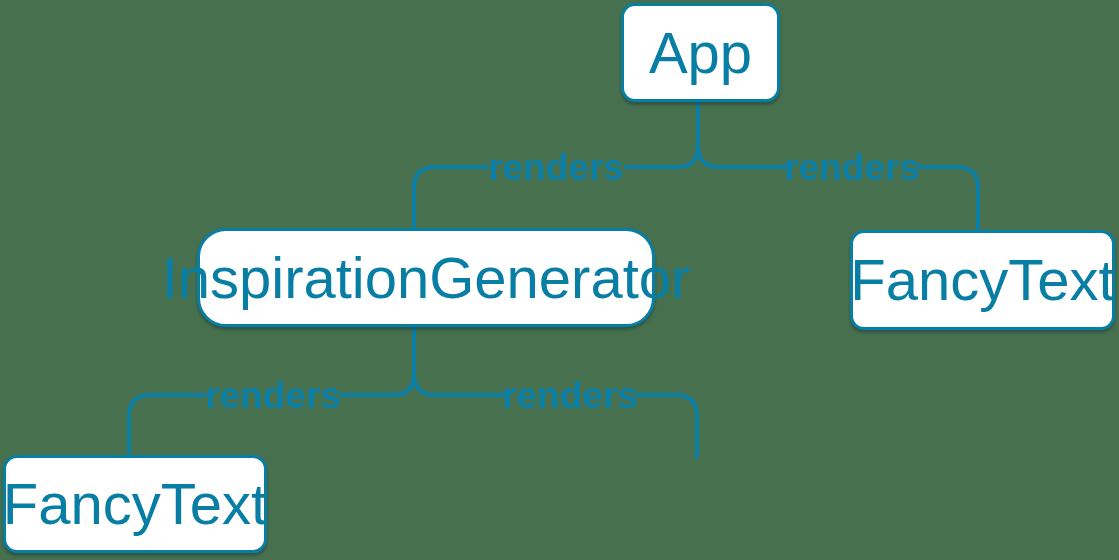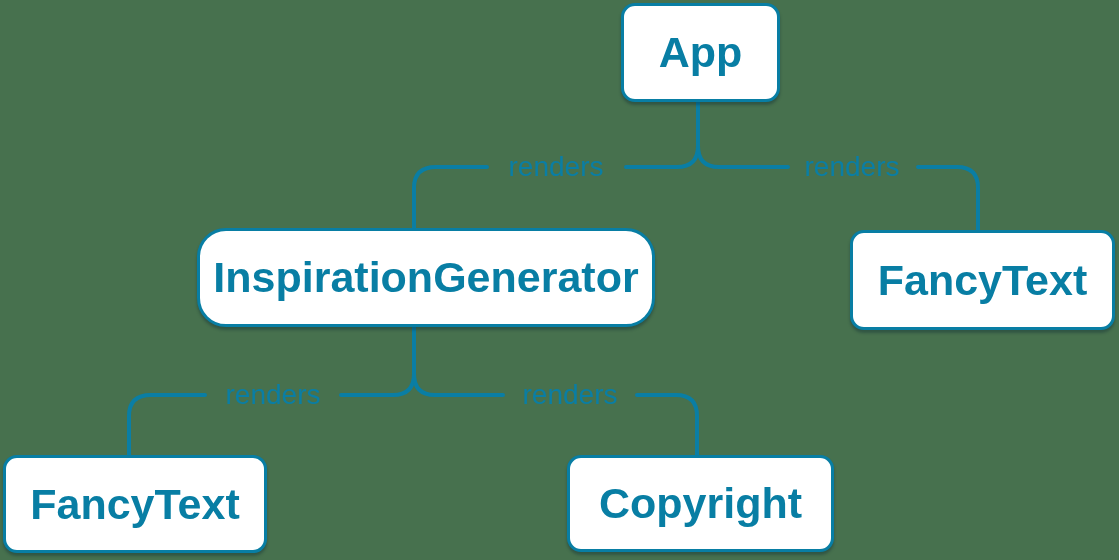--- a/index.html
+++ b/index.html
@@ -31,31 +31,31 @@
     border: 3px solid var(--accent, #087ea4);
     border-radius: 14px;
     box-sizing: border-box;
     display: flex;
     align-items: center;
     justify-content: center;
     box-shadow: 0 3px 3px rgba(10, 35, 50, 0.35);
   }
   .node-label {
     color: var(--accent, #087ea4);
-    font-size: 43px;
-    font-weight: 700;
+    font-size: 58px;
+    font-weight: 400;
     line-height: 1;
     white-space: nowrap;
   }
   .edge-label {
     position: absolute;
     transform: translate(-50%, -50%);
     color: var(--line, #0a7ea4);
-    font-size: 28px;
-    font-weight: 400;
+    font-size: 37px;
+    font-weight: 700;
     line-height: 1;
     white-space: nowrap;
   }
   
   #node-app                  { left: 621px; top: 3px;   width: 159px; height: 99px; }
   #node-inspiration-generator{ left: 197px; top: 228px; width: 458px; height: 99px; border-radius: 29px; }
   #node-fancytext-1          { left: 850px; top: 230px; width: 265px; height: 100px; }
   #node-fancytext-2          { left: 3px;   top: 455px; width: 264px; height: 98px; }
   #node-copyright            { left: 567px; top: 455px; width: 267px; height: 97px; }
   
@@ -93,22 +93,19 @@
   </div>
 
   <div class="node" id="node-fancytext-1">
     <span class="node-label">FancyText</span>
   </div>
 
   <div class="node" id="node-fancytext-2">
     <span class="node-label">FancyText</span>
   </div>
 
-  <div class="node" id="node-copyright">
-    <span class="node-label">Copyright</span>
-  </div>
 
   <span class="edge-label" id="edge-label-0">renders</span>
   <span class="edge-label" id="edge-label-1">renders</span>
   <span class="edge-label" id="edge-label-2">renders</span>
   <span class="edge-label" id="edge-label-3">renders</span>
 
 </div>
 
 </body></html>

